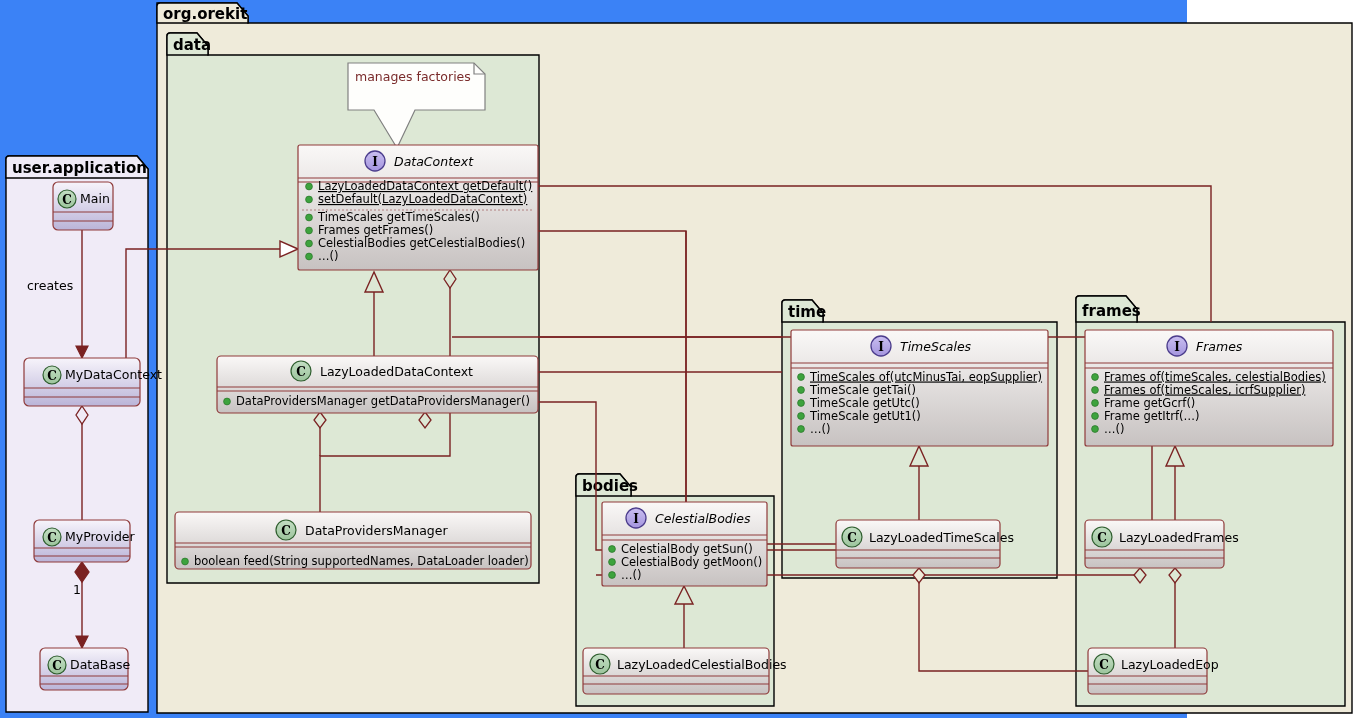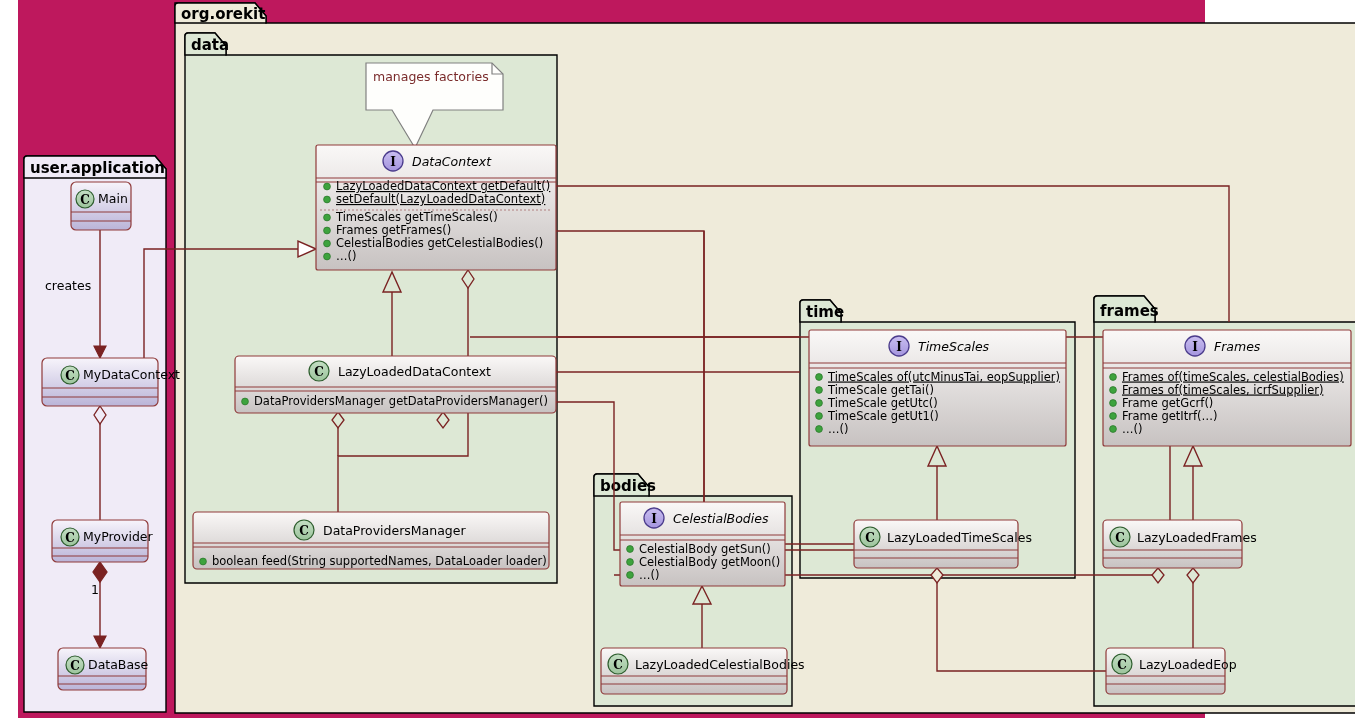--- a/index.html
+++ b/index.html
@@ -1,18 +1,18 @@
 <!DOCTYPE html>
 <html><head>
 <meta charset="utf-8">
 <style>
   html,body{margin:0;padding:0;background:#ffffff;}
   body{width:1355px;height:718px;overflow:hidden;
        font-family:"DejaVu Sans","Liberation Sans",sans-serif;}
-  #stage{position:relative;width:1187px;height:718px;background:#be185d;margin-left:18px;}
+  #stage{position:relative;width:1187px;height:718px;background:#3b82f6;}
   svg.layer{position:absolute;left:0;top:0;width:1355px;height:718px;}
   svg text{font-family:"DejaVu Sans","Liberation Sans",sans-serif;}
   .pkgname{font-size:15px;font-weight:bold;fill:#000000;}
   .cname{font-size:12.5px;fill:#000000;}
   .cname-i{font-size:12.5px;fill:#000000;font-style:italic;}
   .member{font-size:11.5px;fill:#000000;}
   .member-s{font-size:11.5px;fill:#000000;text-decoration:underline;}
   .icotxt{font-size:12px;font-weight:bold;fill:#000000;font-family:"DejaVu Serif","Liberation Serif",serif;}
   .notetxt{font-size:12.5px;fill:#7a2b2b;}
   .lbl{font-size:12.5px;fill:#000000;}

